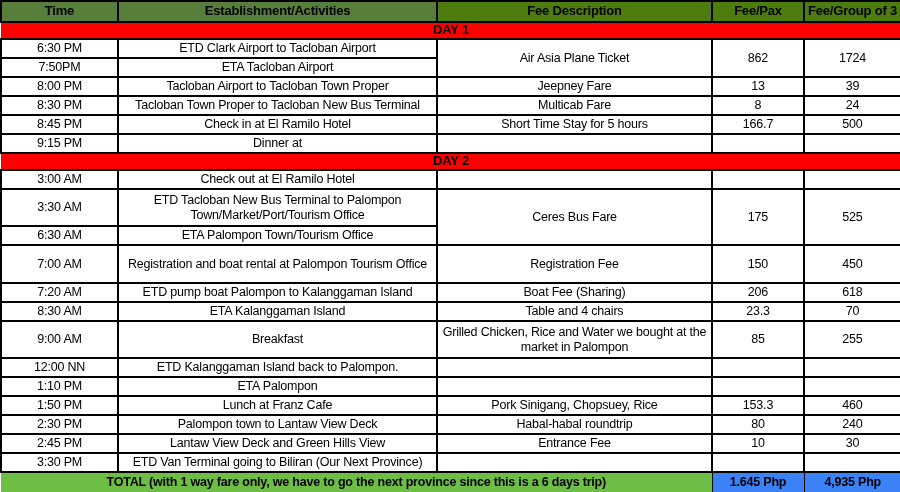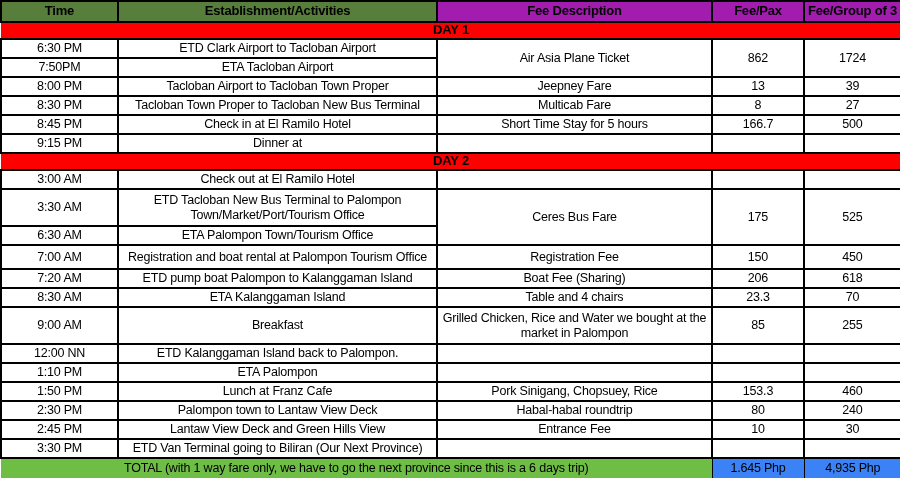--- a/index.html
+++ b/index.html
@@ -17,29 +17,29 @@
     font-size:12.5px;line-height:1.15;
     padding:0 2px;overflow:hidden;
     letter-spacing:-0.2px;
     white-space:normal;
   }
   th{font-weight:bold;font-size:13px;}
   tr{height:19px;}
   tr.hdr{height:21px;}
   tr.band{height:17px;}
   tr.dbl{height:37px;margin-top:24px;}
-  tr.dbl2{height:24px;border-radius:9px;}
+  tr.dbl2{height:38px;border-radius:9px;}
   tr.total{height:20px;}
   .h-green{background:#587e3c;margin-left:8px;}
-  .h-gold{background:#a21caf;text-align:center;}
+  .h-gold{background:#4d7c0f;text-align:center;}
   .band td{
     background:#fe0000;border-left:none;border-right:none;
     font-weight:bold;font-size:13px;margin-top:32px;
   }
-  .total td{border-bottom:none;font-weight:normal;}
+  .total td{border-bottom:none;font-weight:bold;}
   .total .t-label{background:#6ebe45;border-left:none;border-right:1px solid #000;}
   .total .t-fee{background:#3b82f6;border-left:1px solid #000;border-right:1px solid #000;text-align:center;}
   .total .t-fee.last{border-right:none;}
 </style>
 </head>
 <body>
 
 <table>
   <colgroup>
     <col style="width:117px">
@@ -78,21 +78,21 @@
     <td>Tacloban Airport to Tacloban Town Proper</td>
     <td>Jeepney Fare</td>
     <td>13</td>
     <td>39</td>
   </tr>
   <tr>
     <td>8:30 PM</td>
     <td>Tacloban Town Proper  to Tacloban New Bus Terminal</td>
     <td>Multicab Fare</td>
     <td>8</td>
-    <td>27</td>
+    <td>24</td>
   </tr>
   <tr>
     <td>8:45 PM</td>
     <td>Check in at El Ramilo Hotel</td>
     <td>Short Time Stay for 5 hours</td>
     <td>166.7</td>
     <td>500</td>
   </tr>
   <tr>
     <td>9:15 PM</td>

